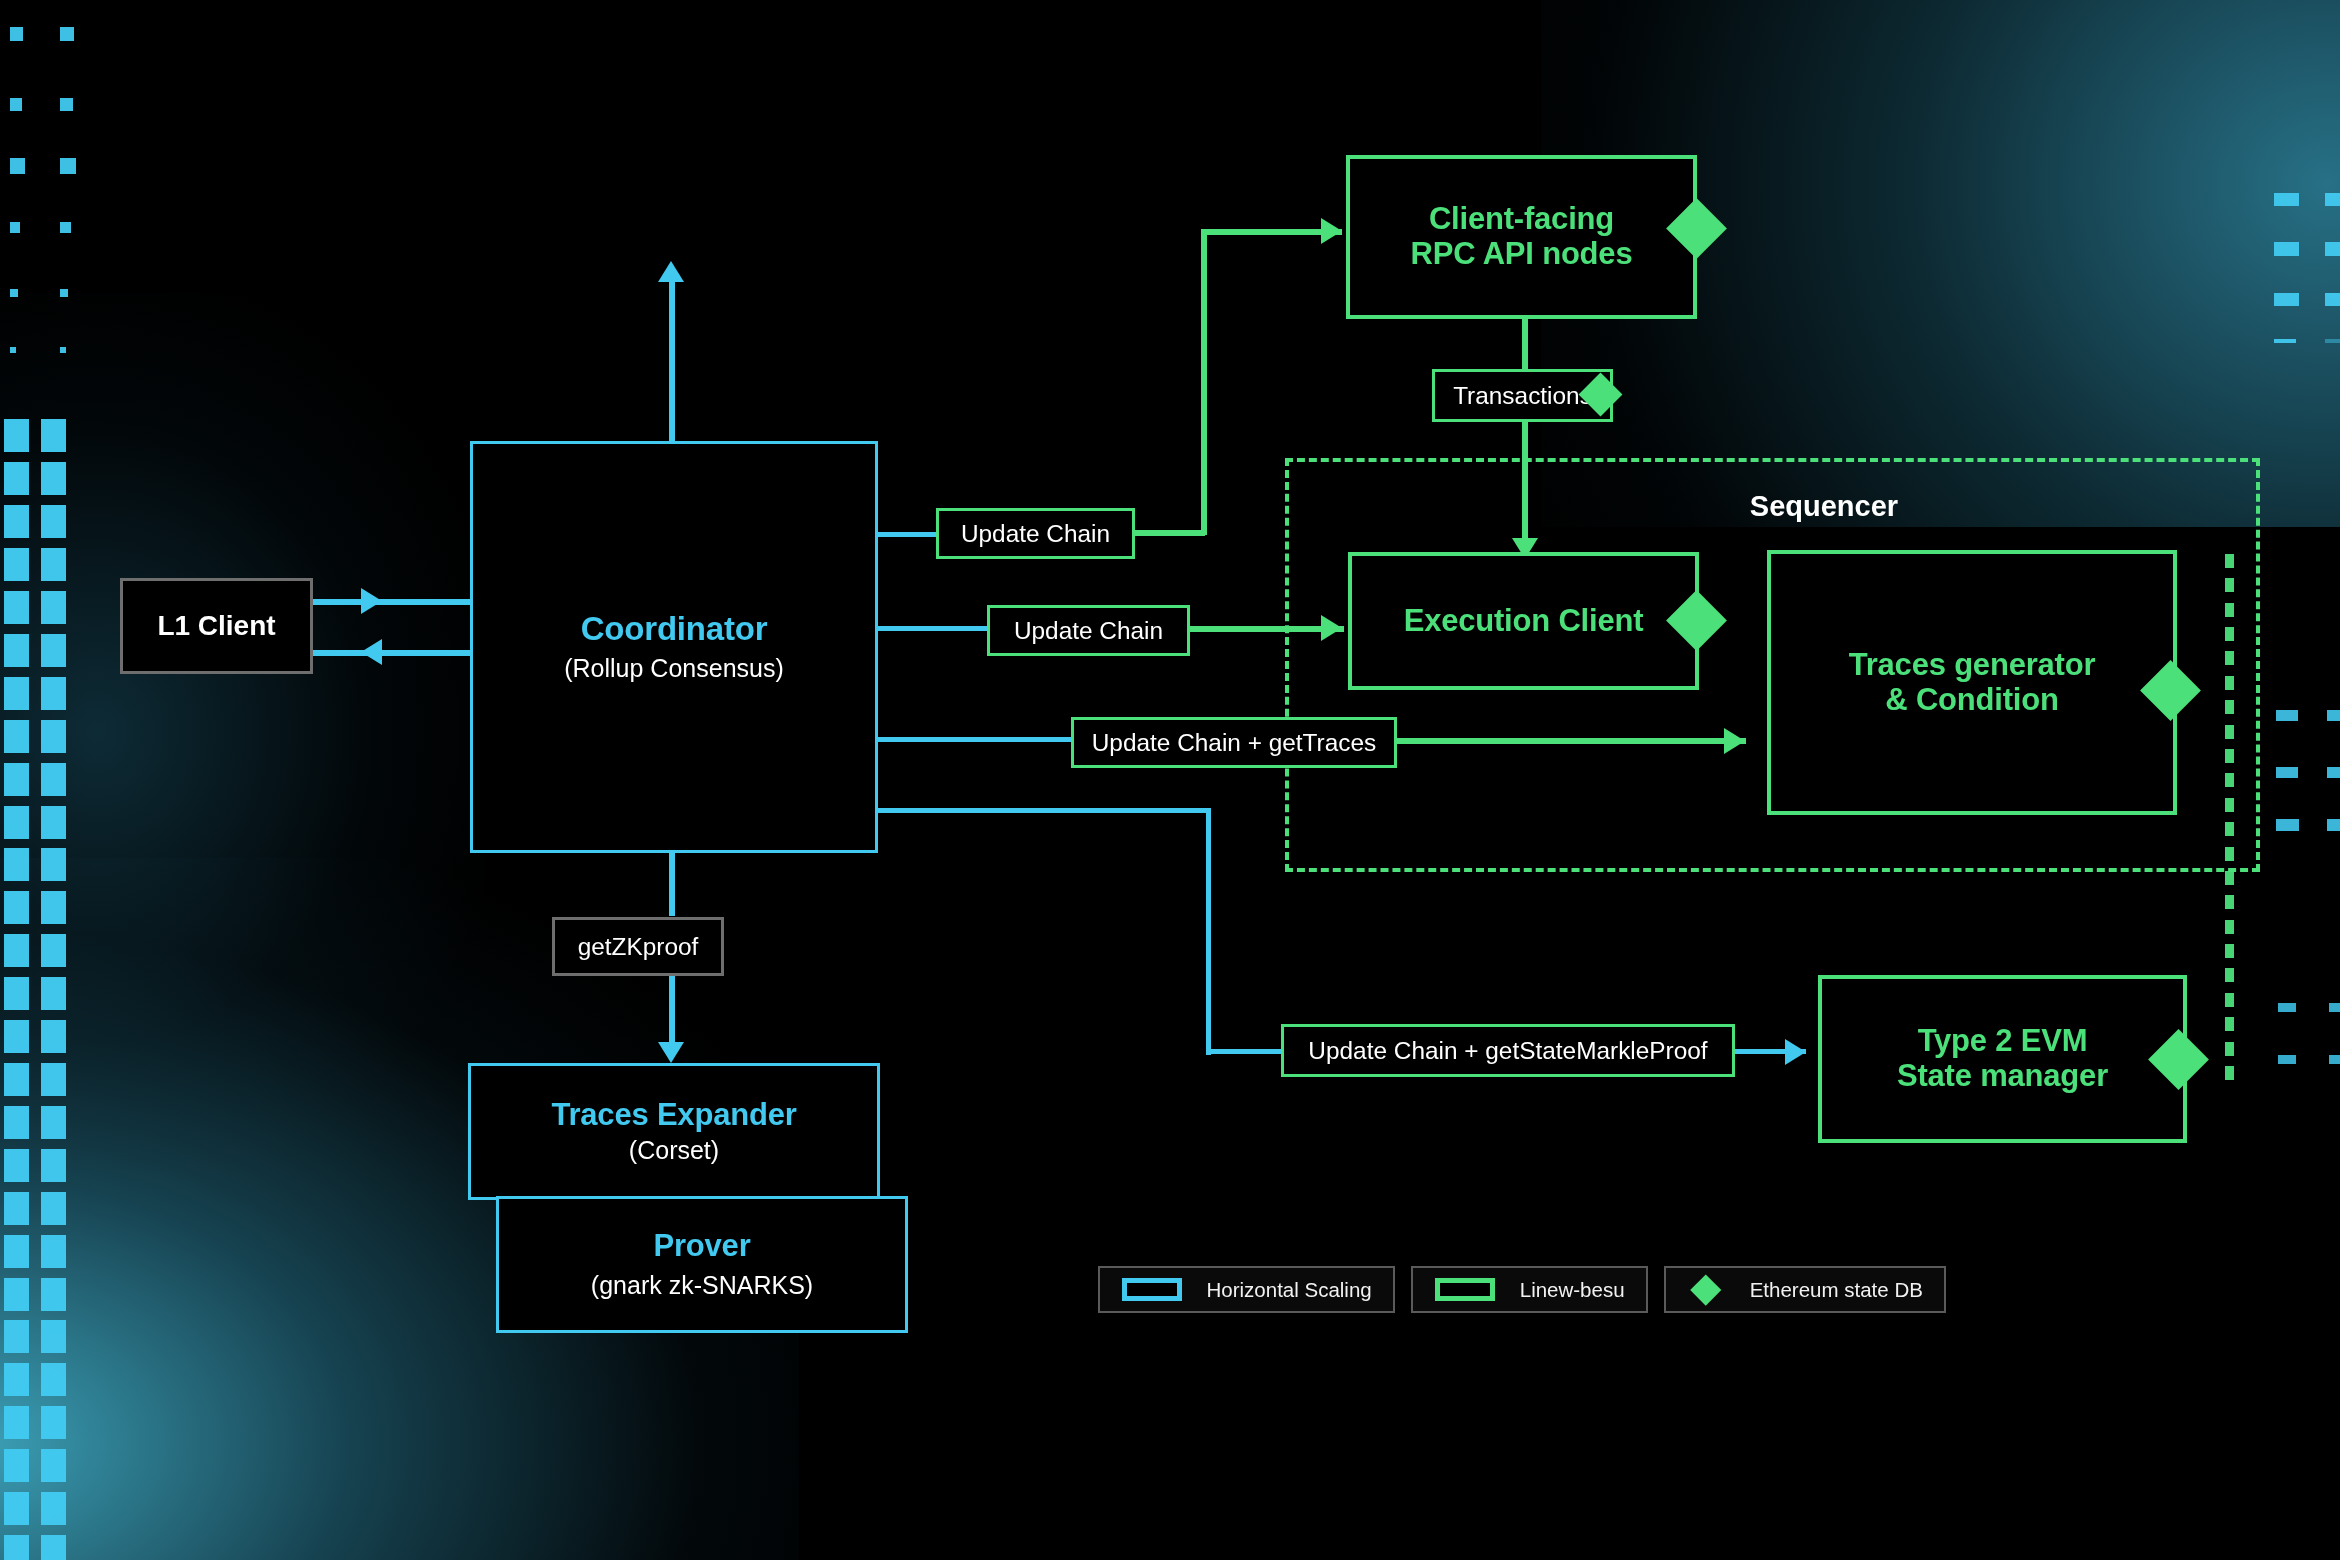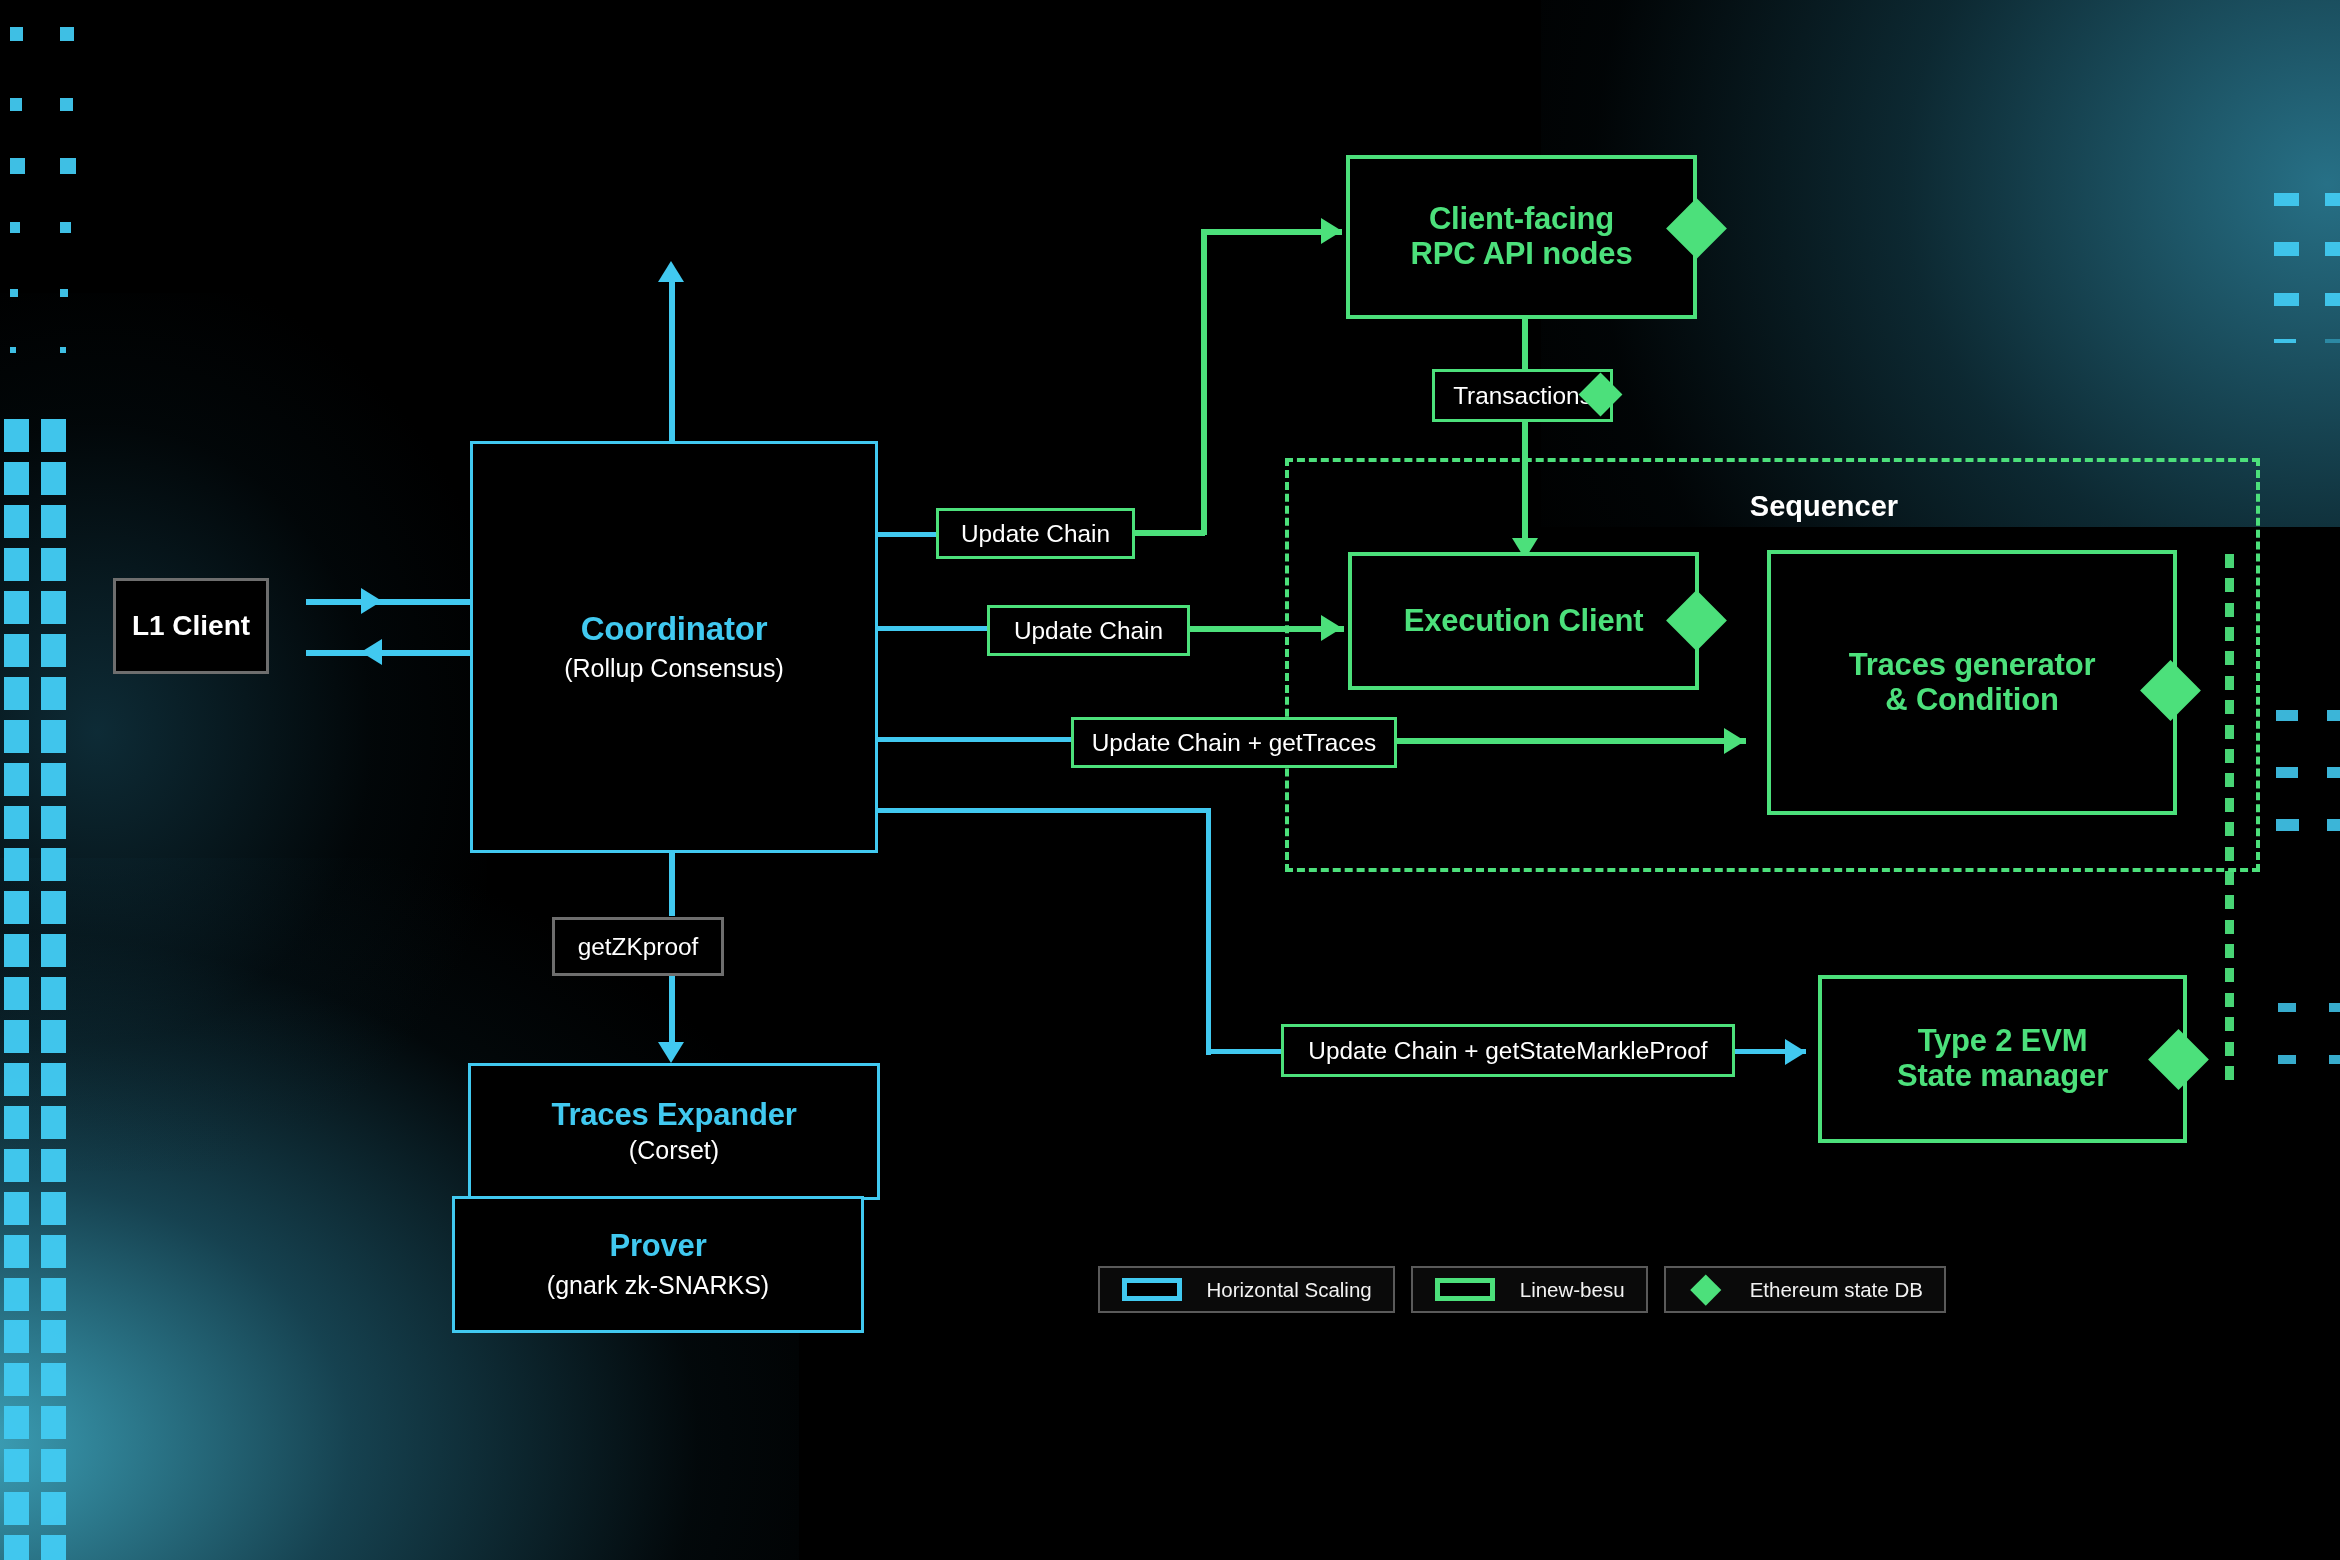--- a/index.html
+++ b/index.html
@@ -228,39 +228,39 @@
   <div class="arrow r-g" style="left:1321px;top:615px;"></div>
 
   <div class="ln g" style="left:1395px;top:738px;width:351px;height:5.9px;"></div>
   <div class="arrow r-g" style="left:1724px;top:728px;"></div>
 
   <div class="ln g" style="left:1522px;top:310px;width:5.9px;height:64px;"></div>
   <div class="ln g" style="left:1522px;top:421px;width:5.9px;height:127px;"></div>
   <div class="arrow d-g" style="left:1512px;top:538px;"></div>
 
 
-  <div class="box gray" style="left:113px;top:578px;width:156px;height:96px;">
+  <div class="box gray" style="left:120px;top:578px;width:193px;height:96px;">
     <div class="t-white-b" style="font-size:28px;">L1 Client</div>
   </div>
 
   <div class="box blue" style="left:470px;top:441px;width:408px;height:412px;">
     <div class="t-blue" style="font-size:33px;">Coordinator</div>
     <div class="t-white" style="font-size:25px;margin-top:5.9px;">(Rollup Consensus)</div>
   </div>
 
   <div class="chip gray" style="left:552px;top:917px;width:172px;height:59px;font-size:24.4px;">
     <span>getZKproof</span>
   </div>
 
   <div class="box blue" style="left:468px;top:1063px;width:412px;height:137px;">
     <div class="t-blue" style="font-size:31px;">Traces Expander</div>
     <div class="t-white" style="font-size:25px;margin-top:3.9px;">(Corset)</div>
   </div>
 
-  <div class="box blue" style="left:452px;top:1196px;width:412px;height:137px;">
+  <div class="box blue" style="left:496px;top:1196px;width:412px;height:137px;">
     <div class="t-blue" style="font-size:31px;">Prover</div>
     <div class="t-white" style="font-size:25px;margin-top:7px;">(gnark zk-SNARKS)</div>
   </div>
 
   <div class="chip green" style="left:936px;top:508px;width:199px;height:51px;font-size:24.4px;">
     <span>Update Chain</span>
   </div>
 
   <div class="chip green" style="left:987px;top:605px;width:203px;height:51px;font-size:24.4px;">
     <span>Update Chain</span>

